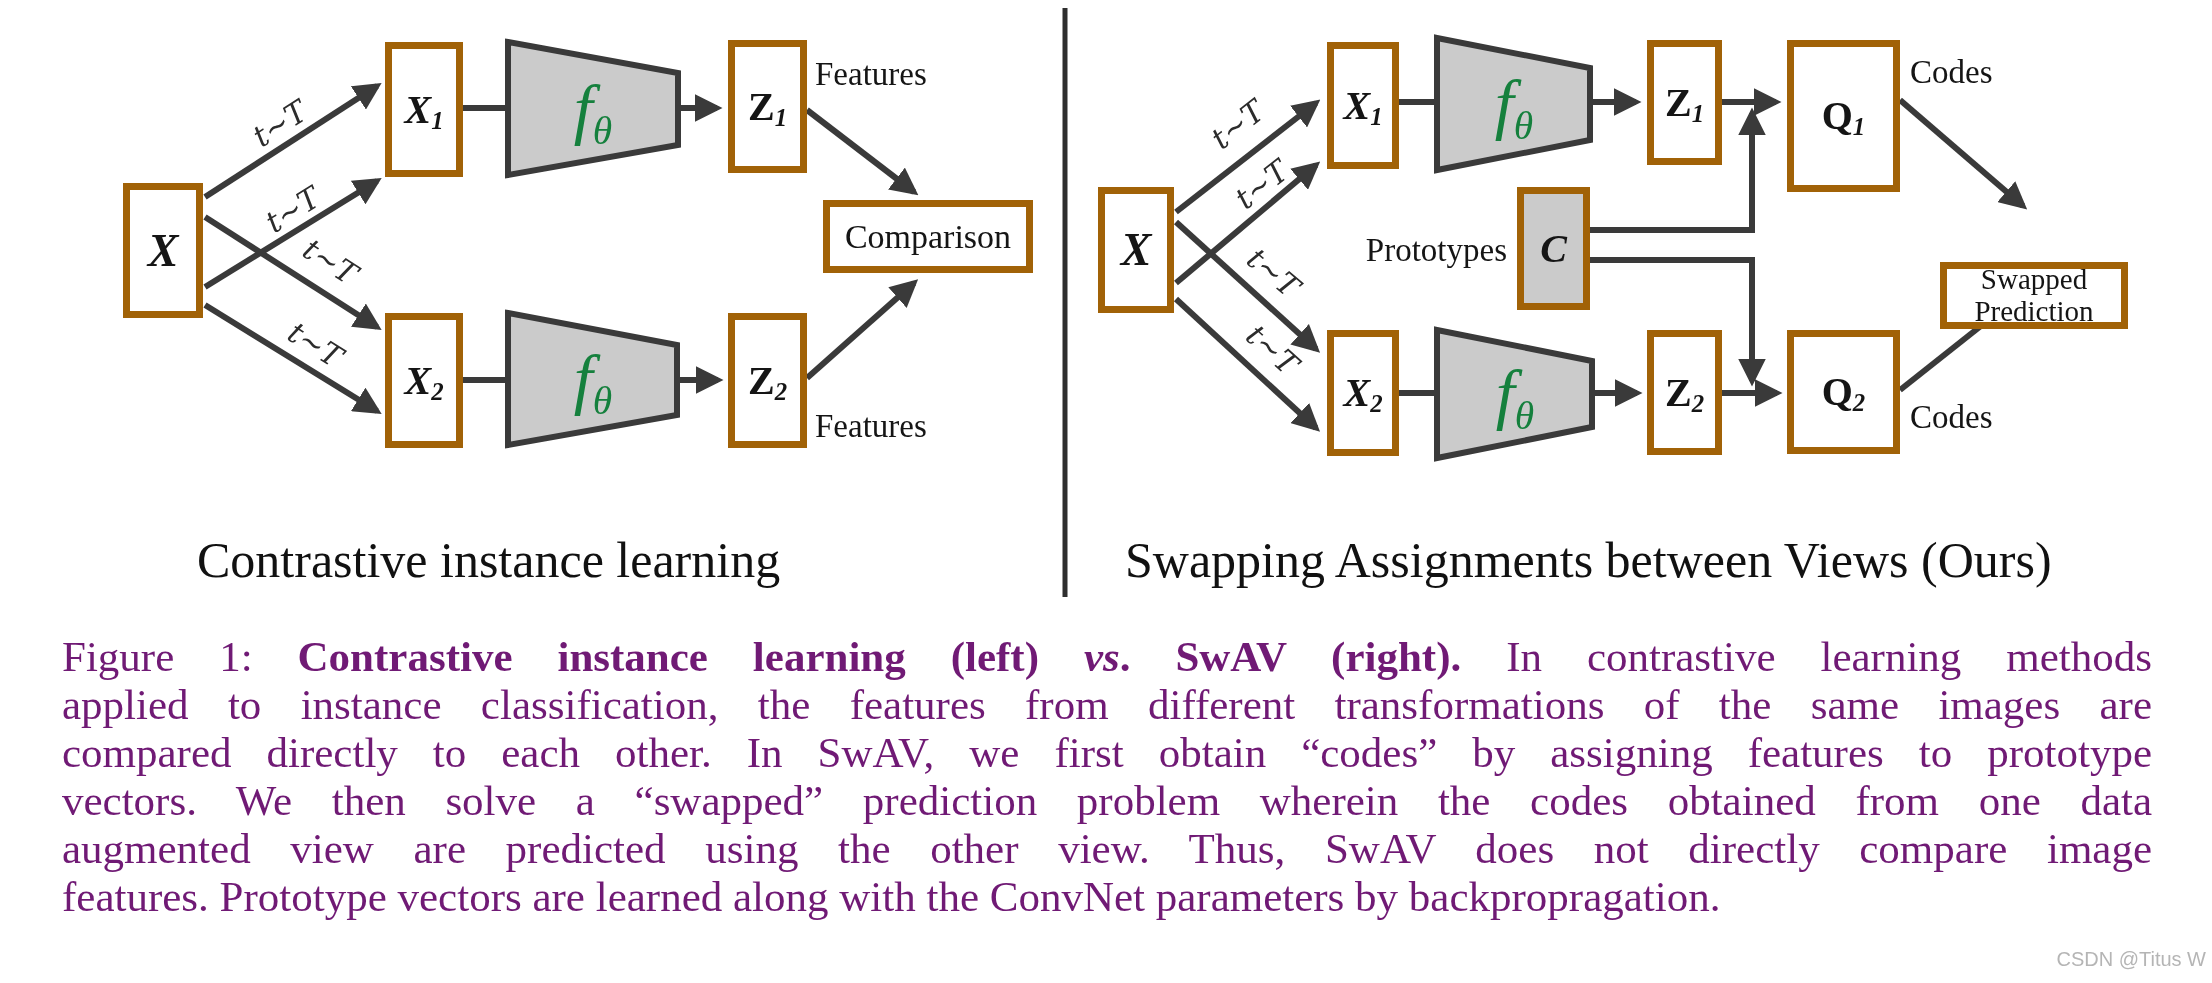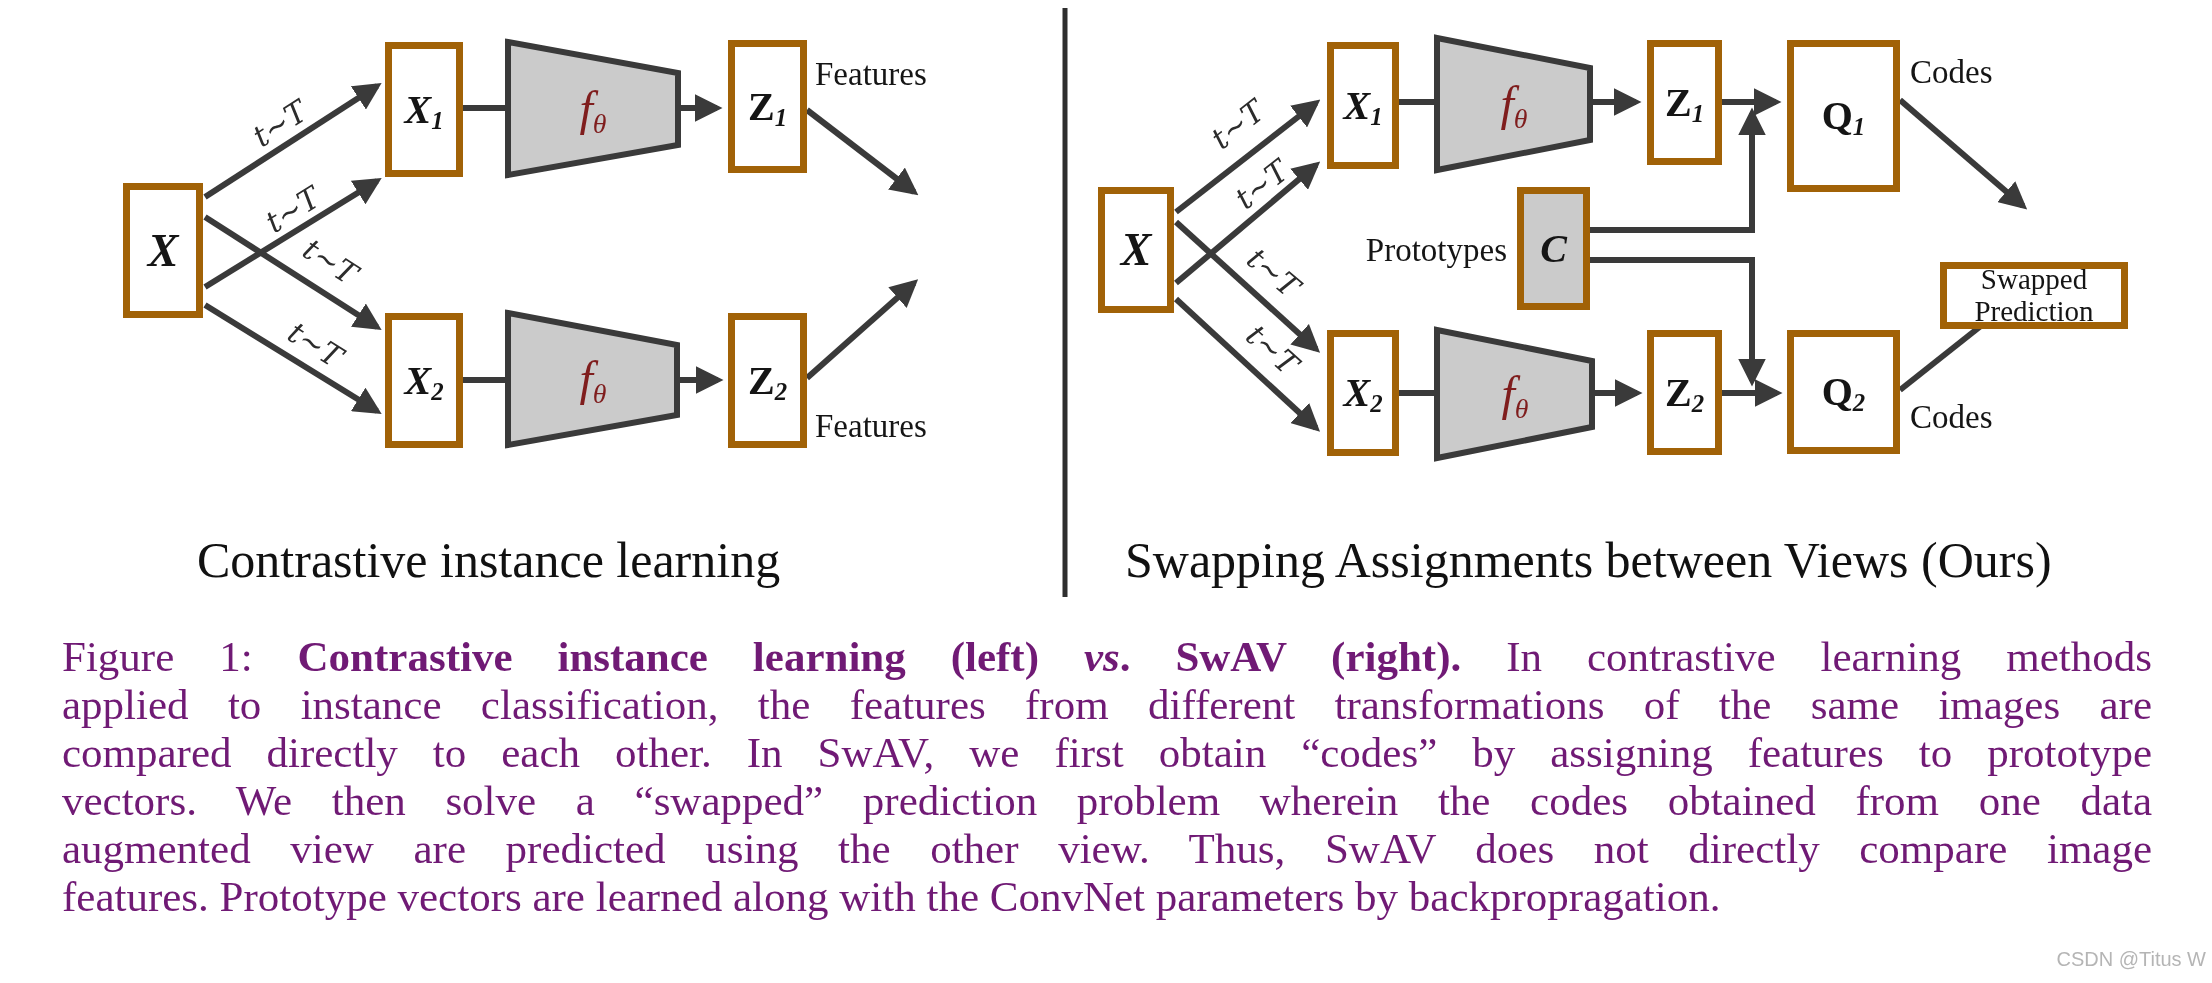--- a/index.html
+++ b/index.html
@@ -12,21 +12,21 @@
     position:absolute;box-sizing:border-box;border:7px solid #a16207;background:#ffffff;
     display:flex;align-items:center;justify-content:center;
   }
   .box.gray{background:#cbcbcb;}
   .lbl{font-family:"Liberation Serif",serif;font-weight:700;font-size:40px;color:#151515;line-height:1;}
   .lbl.big{font-size:46px;}
   .it{font-style:italic;}
   .lbl sub{font-size:0.62em;font-style:italic;line-height:0;vertical-align:-0.25em;}
   .enc-label{
     position:absolute;transform:translate(-50%,-50%);
-    font-family:"Liberation Serif",serif;font-style:italic;font-size:48px;color:#7f1d1d;line-height:1;text-align:center;
+    font-family:"Liberation Serif",serif;font-style:italic;font-size:68px;color:#15803d;line-height:1;text-align:center;
   }
   .enc-label sub{font-size:0.58em;line-height:0;vertical-align:-0.3em;}
   .ann{
     position:absolute;font-family:"Liberation Serif",serif;font-size:33px;color:#151515;line-height:1.05;
   }
   .tlab{
     position:absolute;font-family:"DejaVu Serif","Liberation Serif",serif;
     font-style:italic;font-size:30px;color:#2c2c2c;white-space:nowrap;line-height:1;
   }
   .panel-caption{
@@ -107,20 +107,23 @@
   </div>
   <div class="box" style="left:385px;top:313px;width:78px;height:135px;">
     <span class="lbl it"><span>X</span><sub>2</sub></span>
   </div>
   <div class="box" style="left:728px;top:40px;width:79px;height:133px;">
     <span class="lbl"><span>Z</span><sub>1</sub></span>
   </div>
   <div class="box" style="left:728px;top:313px;width:79px;height:135px;">
     <span class="lbl"><span>Z</span><sub>2</sub></span>
   </div>
+  <div class="box" style="left:823px;top:200px;width:210px;height:73px;">
+    <span style="font-size:34px;">Comparison</span>
+  </div>
 
   <div class="enc-label" style="left:593px;top:109px;">
     <span>f</span><sub>θ</sub>
   </div>
   <div class="enc-label" style="left:593px;top:379px;">
     <span>f</span><sub>θ</sub>
   </div>
 
   <div class="ann" style="left:815px;top:57px;">Features</div>
   <div class="ann" style="left:815px;top:409px;">Features</div>

